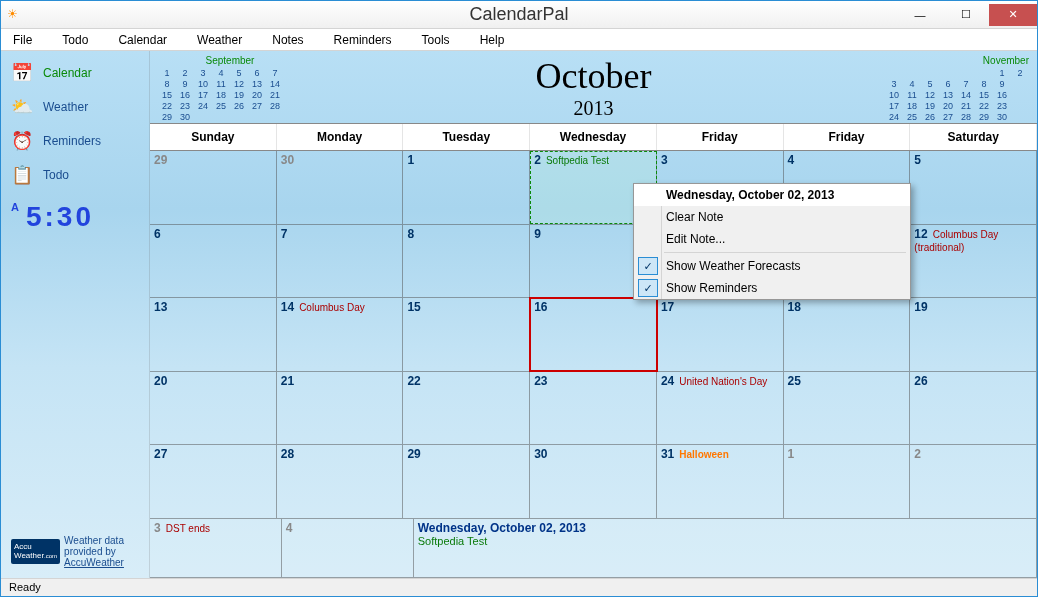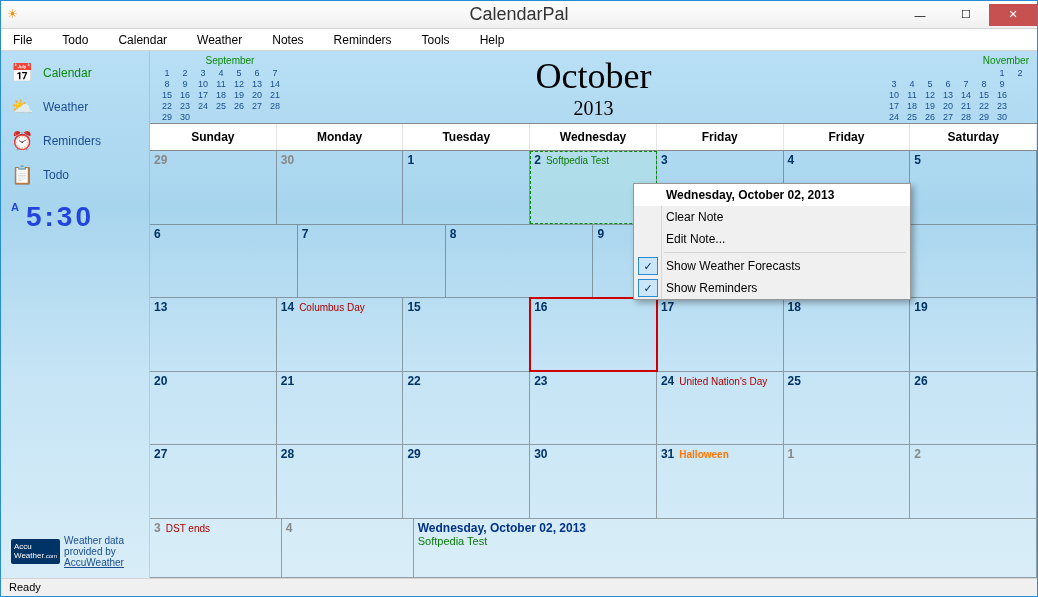--- a/index.html
+++ b/index.html
@@ -228,20 +228,21 @@
           <div class="grid-cell"><span class="day-num">4</span></div>
           <div class="grid-cell"><span class="day-num">5</span></div>
         </div>
         <div class="grid-row">
           <div class="grid-cell"><span class="day-num">6</span></div>
           <div class="grid-cell"><span class="day-num">7</span></div>
           <div class="grid-cell"><span class="day-num">8</span></div>
           <div class="grid-cell"><span class="day-num">9</span></div>
           <div class="grid-cell"><span class="day-num">10</span></div>
           <div class="grid-cell"><span class="day-num">11</span></div>
+          <div class="grid-cell"><span class="day-num">12</span> <span class="event-txt ev-red">Columbus Day (traditional)</span></div>
         </div>
         <div class="grid-row">
           <div class="grid-cell"><span class="day-num">13</span></div>
           <div class="grid-cell"><span class="day-num">14</span> <span class="event-txt ev-red">Columbus Day</span></div>
           <div class="grid-cell"><span class="day-num">15</span></div>
           <div class="grid-cell cell-today"><span class="day-num">16</span></div>
           <div class="grid-cell"><span class="day-num">17</span></div>
           <div class="grid-cell"><span class="day-num">18</span></div>
           <div class="grid-cell"><span class="day-num">19</span></div>
         </div>

